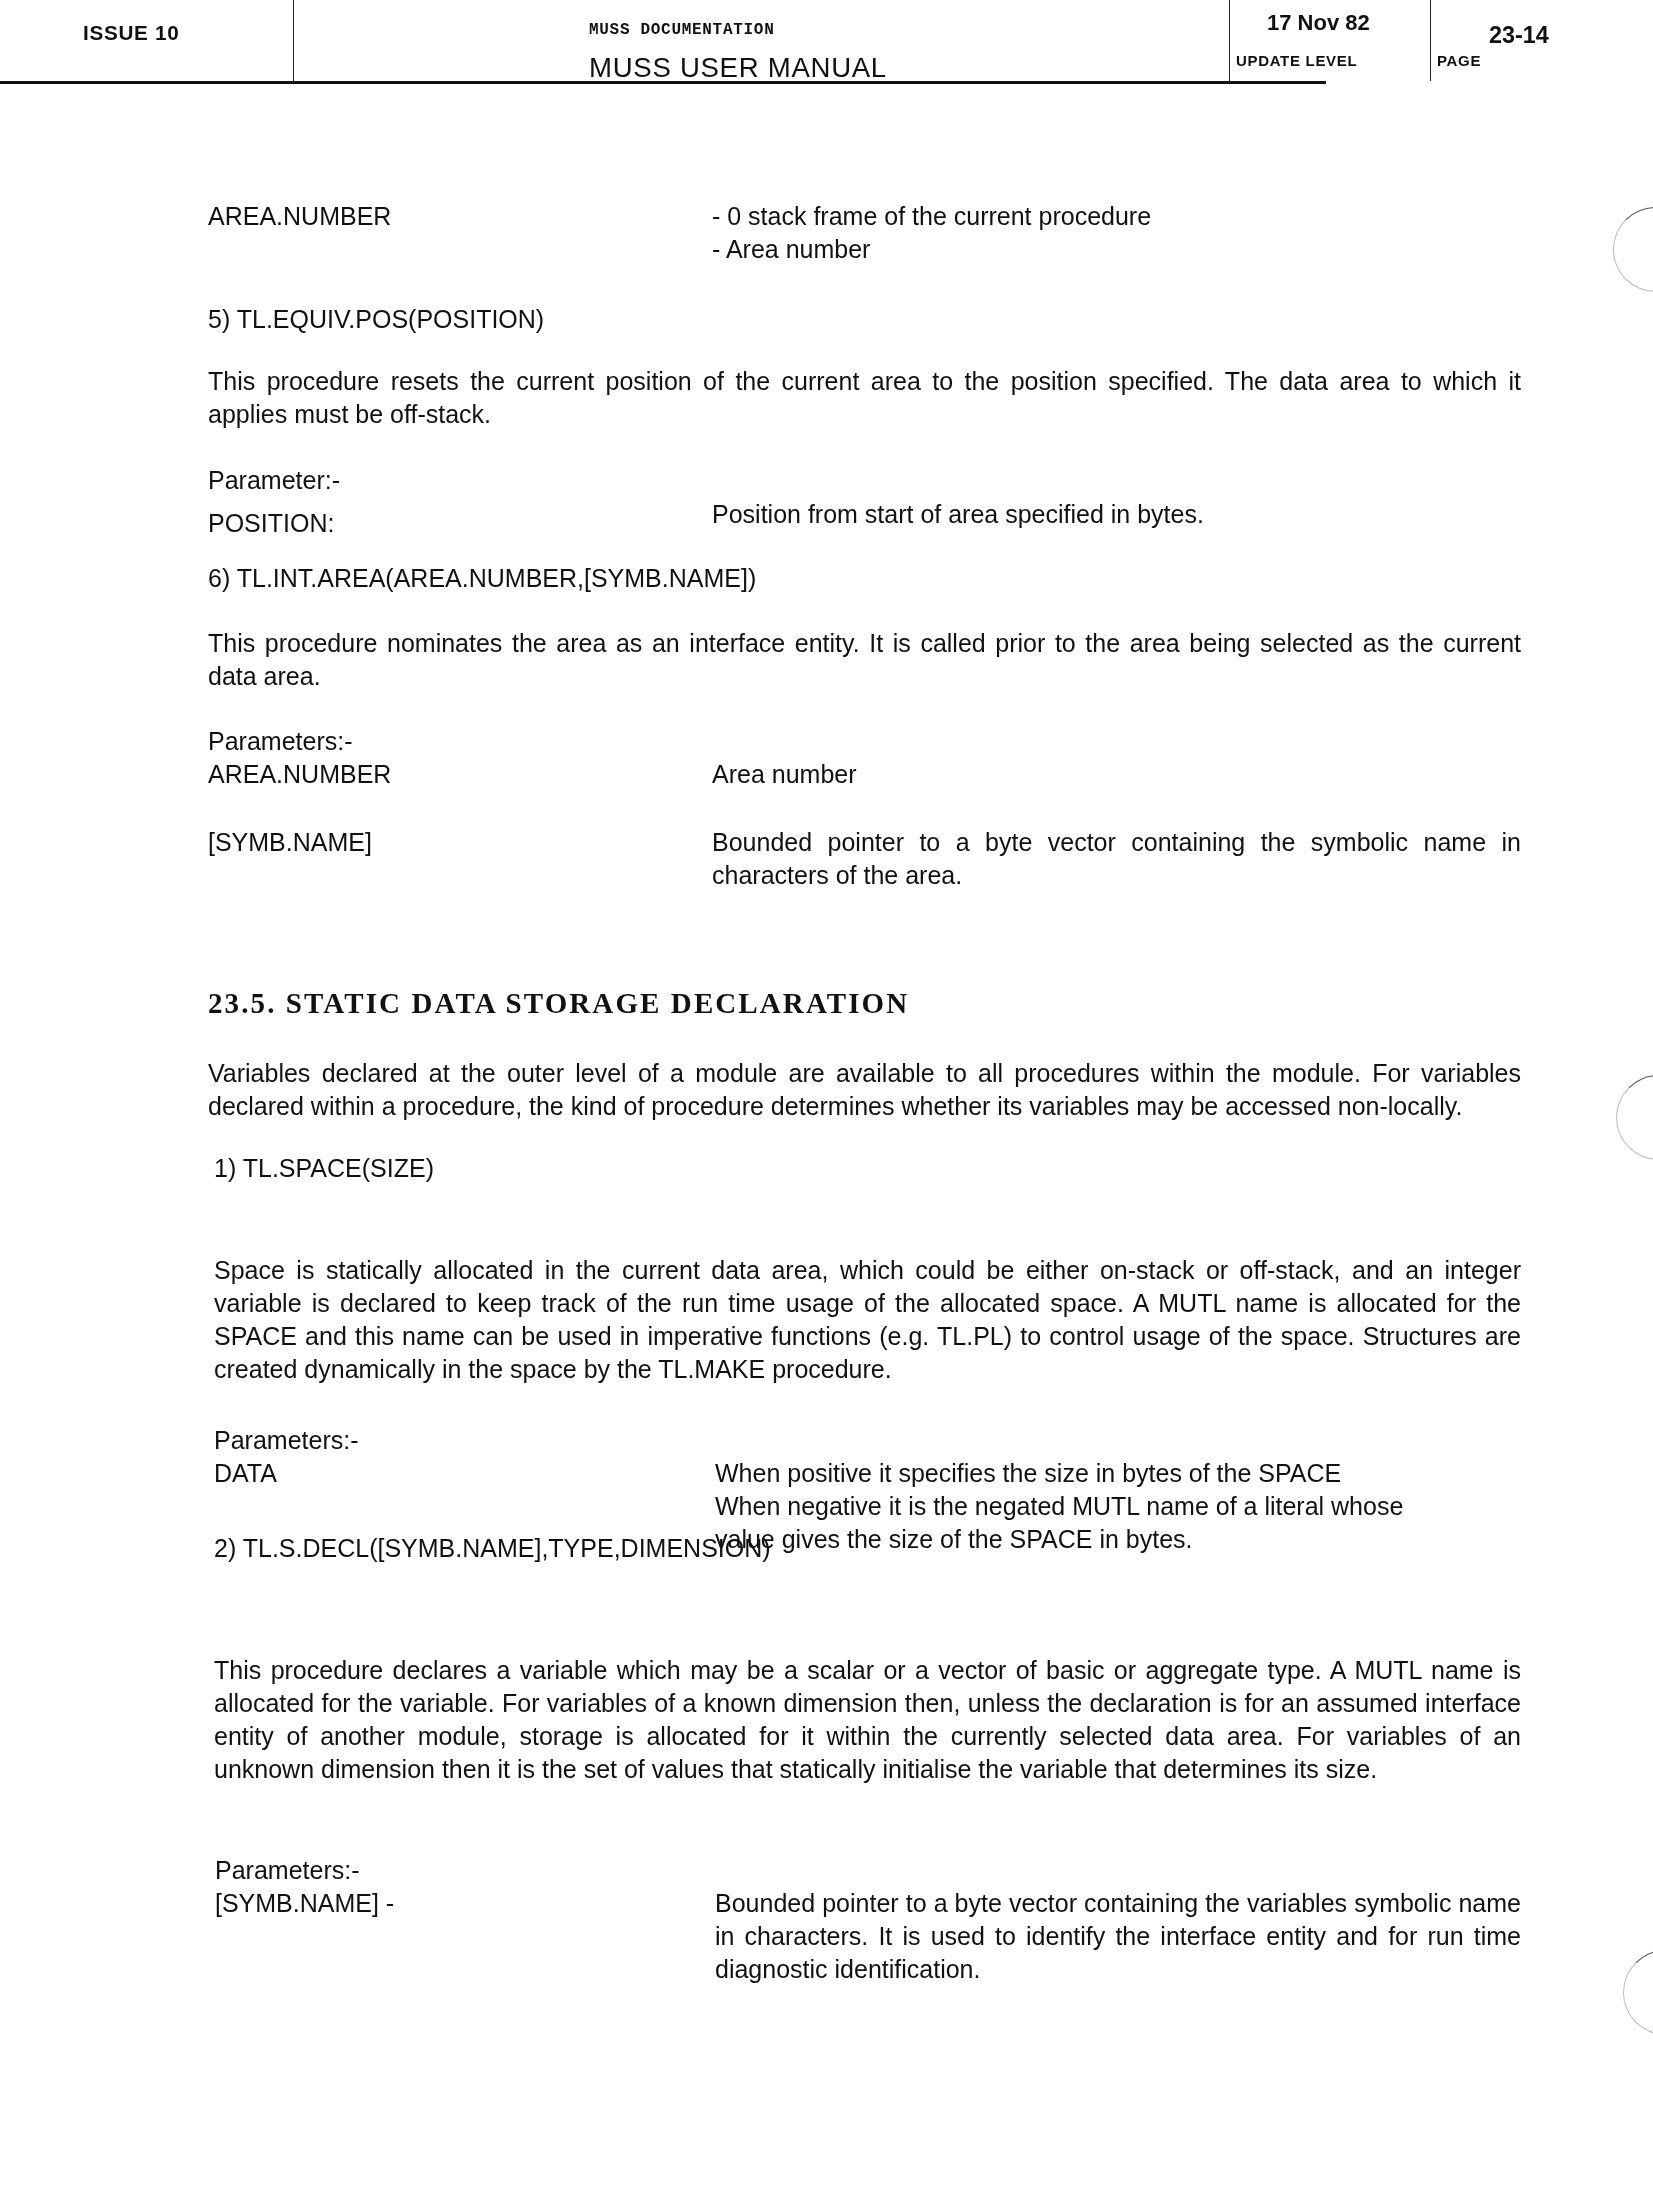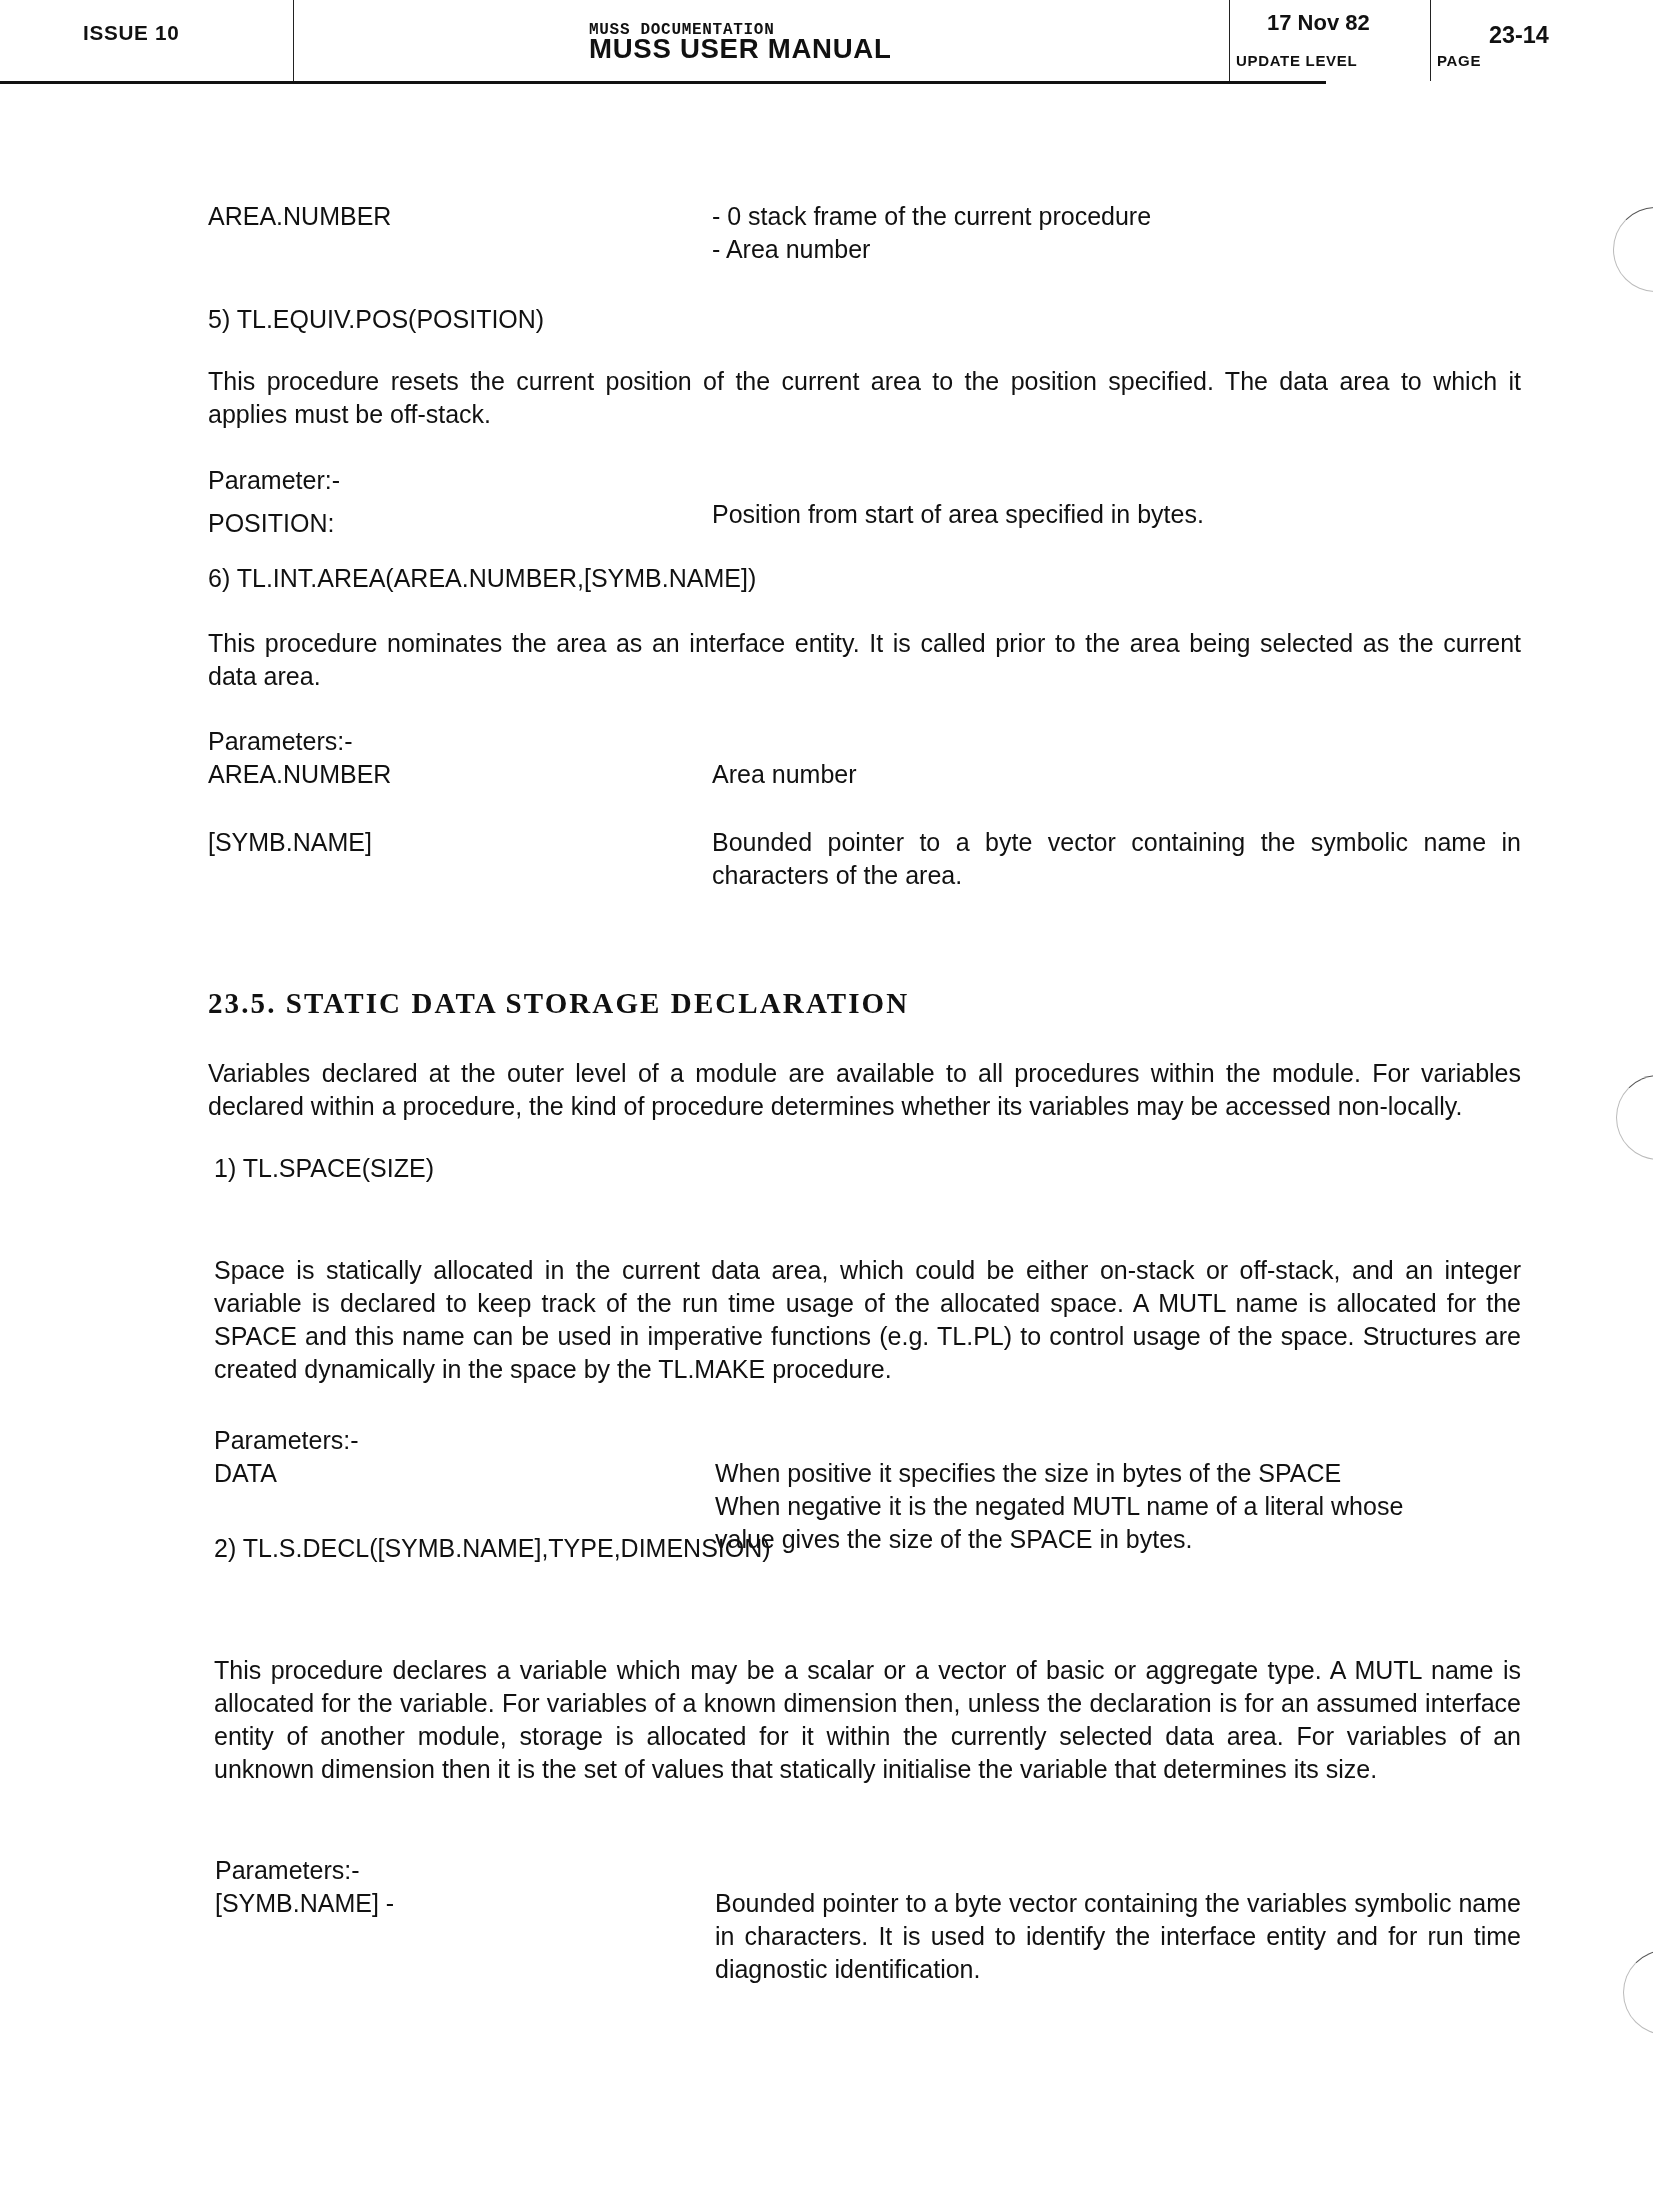--- a/index.html
+++ b/index.html
@@ -11,21 +11,21 @@
     position: absolute; left: 0; top: 0; width: 1326px; height: 81px;
     border-bottom: 3.4px solid #111;
   }
   .hcell { position: absolute; top: 0; height: 81px; }
   .hcell.issue { left: 0; width: 293px; border-right: 1.4px solid #222; }
   .hcell.title { left: 293px; width: 936px; border-right: 1.4px solid #222; }
   .hcell.update { left: 1229px; width: 201px; border-right: 1.4px solid #222; }
   .hcell.page { left: 1430px; width: 224px; }
   .issue-text { position: absolute; left: 83px; top: 20.7px; font-weight: bold; font-size: 20.7px; letter-spacing: 0.7px; }
   .title-1 { position: absolute; left: 296px; top: 20.7px; font-weight: bold; font-size: 16px; letter-spacing: 0.7px; font-family: Liberation Mono, monospace; }
-  .title-2 { position: absolute; left: 296px; top: 33px; font-weight: bold; font-size: 27.6px; letter-spacing: 0.7px; }
+  .title-2 { position: absolute; left: 296px; top: 52px; font-weight: normal; font-size: 27.6px; letter-spacing: 0.7px; }
   .upd-date { position: absolute; left: 38px; top: 9.6px; font-weight: bold; font-size: 22px; }
   .upd-label { position: absolute; left: 6.9px; top: 52px; font-weight: bold; font-size: 15px; letter-spacing: 0.7px; }
   .page-num { position: absolute; left: 59px; top: 22px; font-weight: bold; font-size: 23.4px; text-align: center; }
   .page-label { position: absolute; left: 6.9px; top: 52px; font-weight: bold; font-size: 15px; letter-spacing: 0.7px; }
 
   .content { position: absolute; left: 0; top: 0; width: 1654px; }
   .t { position: absolute; font-size: 25px; line-height: 33px; white-space: nowrap; }
   .para { position: absolute; font-size: 25px; line-height: 33px; text-align: justify; text-align-last: left; }
   .section-title { position: absolute; font-size: 29px; font-weight: bold; letter-spacing: 2.1px; white-space: nowrap; font-family: Liberation Serif, serif; }
 

